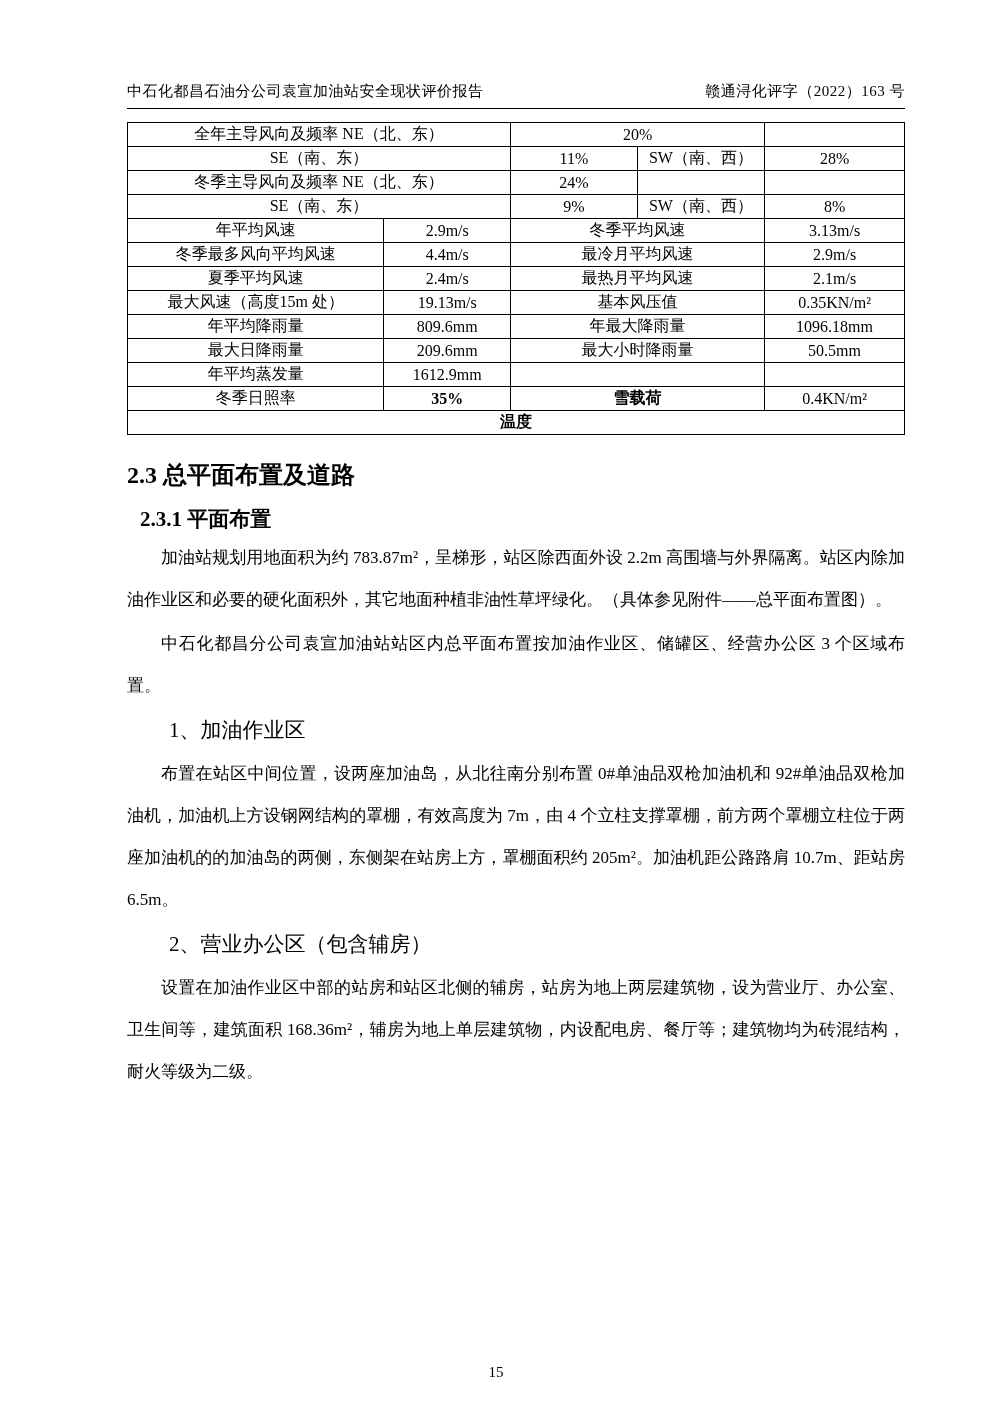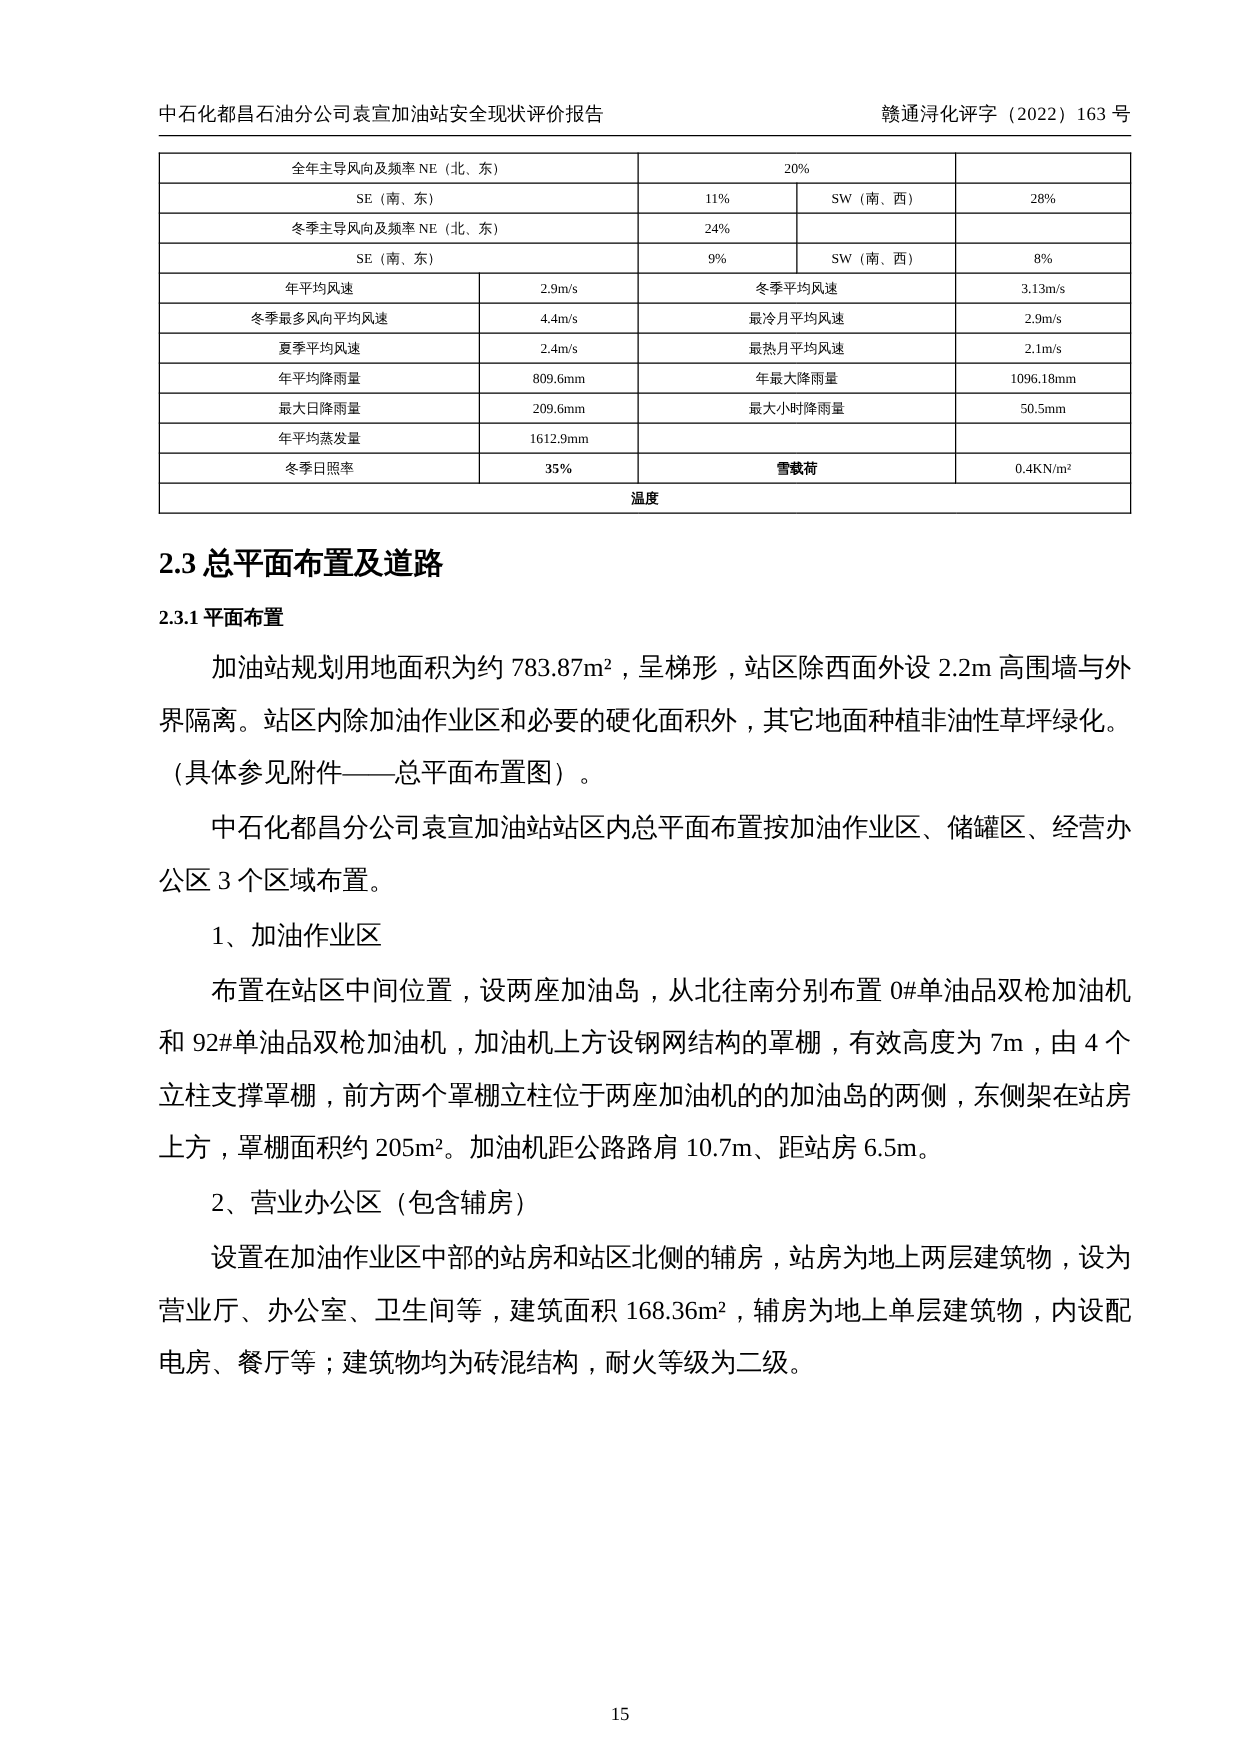--- a/index.html
+++ b/index.html
@@ -28,21 +28,21 @@
     border-bottom: 1.5px solid #000;
   }
   .doc-header .h-left { letter-spacing: 0.5px; }
   .doc-header .h-right { letter-spacing: 0.5px; }
 
   table.climate {
     width: 778px;
     border-collapse: collapse;
     table-layout: fixed;
     margin-top: 13px;
-    font-size: 11px;
+    font-size: 16px;
     font-family: Liberation Serif, serif;
   }
   table.climate col.c1 { width: 33%; }
   table.climate col.c2 { width: 16.3%; }
   table.climate col.c3 { width: 16.3%; }
   table.climate col.c4 { width: 16.4%; }
   table.climate col.c5 { width: 18%; }
   table.climate td {
     border: 1px solid #000;
     height: 24px;
@@ -55,27 +55,27 @@
   table.climate td.b { font-weight: bold; }
 
   .body-text { width: 778px; }
   .sec-heading {
     font-size: 24px;
     font-weight: bold;
     margin: 24px 0 0 0;
     line-height: 32px;
   }
   .subsec-heading {
-    font-size: 16px;
+    font-size: 21px;
     font-weight: bold;
-    margin: 12px 0 0 0;
+    margin: 12px 0 0 13px;
     line-height: 32px;
   }
   .para {
-    font-size: 21px;
+    font-size: 17px;
     line-height: 42px;
     text-align: justify;
     text-indent: 2em;
     margin: 2px 0 0 0;
   }
   .para-bold {
     font-size: 21px;
     line-height: 42px;
     font-weight: normal;
     text-indent: 2em;
@@ -141,20 +141,26 @@
         <td>冬季最多风向平均风速</td>
         <td>4.4m/s</td>
         <td colspan="2">最冷月平均风速</td>
         <td>2.9m/s</td>
       </tr>
       <tr>
         <td>夏季平均风速</td>
         <td>2.4m/s</td>
         <td colspan="2">最热月平均风速</td>
         <td>2.1m/s</td>
+      </tr>
+      <tr>
+        <td>最大风速（高度15m 处）</td>
+        <td>19.13m/s</td>
+        <td colspan="2">基本风压值</td>
+        <td>0.35KN/m²</td>
       </tr>
       <tr>
         <td>年平均降雨量</td>
         <td>809.6mm</td>
         <td colspan="2">年最大降雨量</td>
         <td>1096.18mm</td>
       </tr>
       <tr>
         <td>最大日降雨量</td>
         <td>209.6mm</td>

